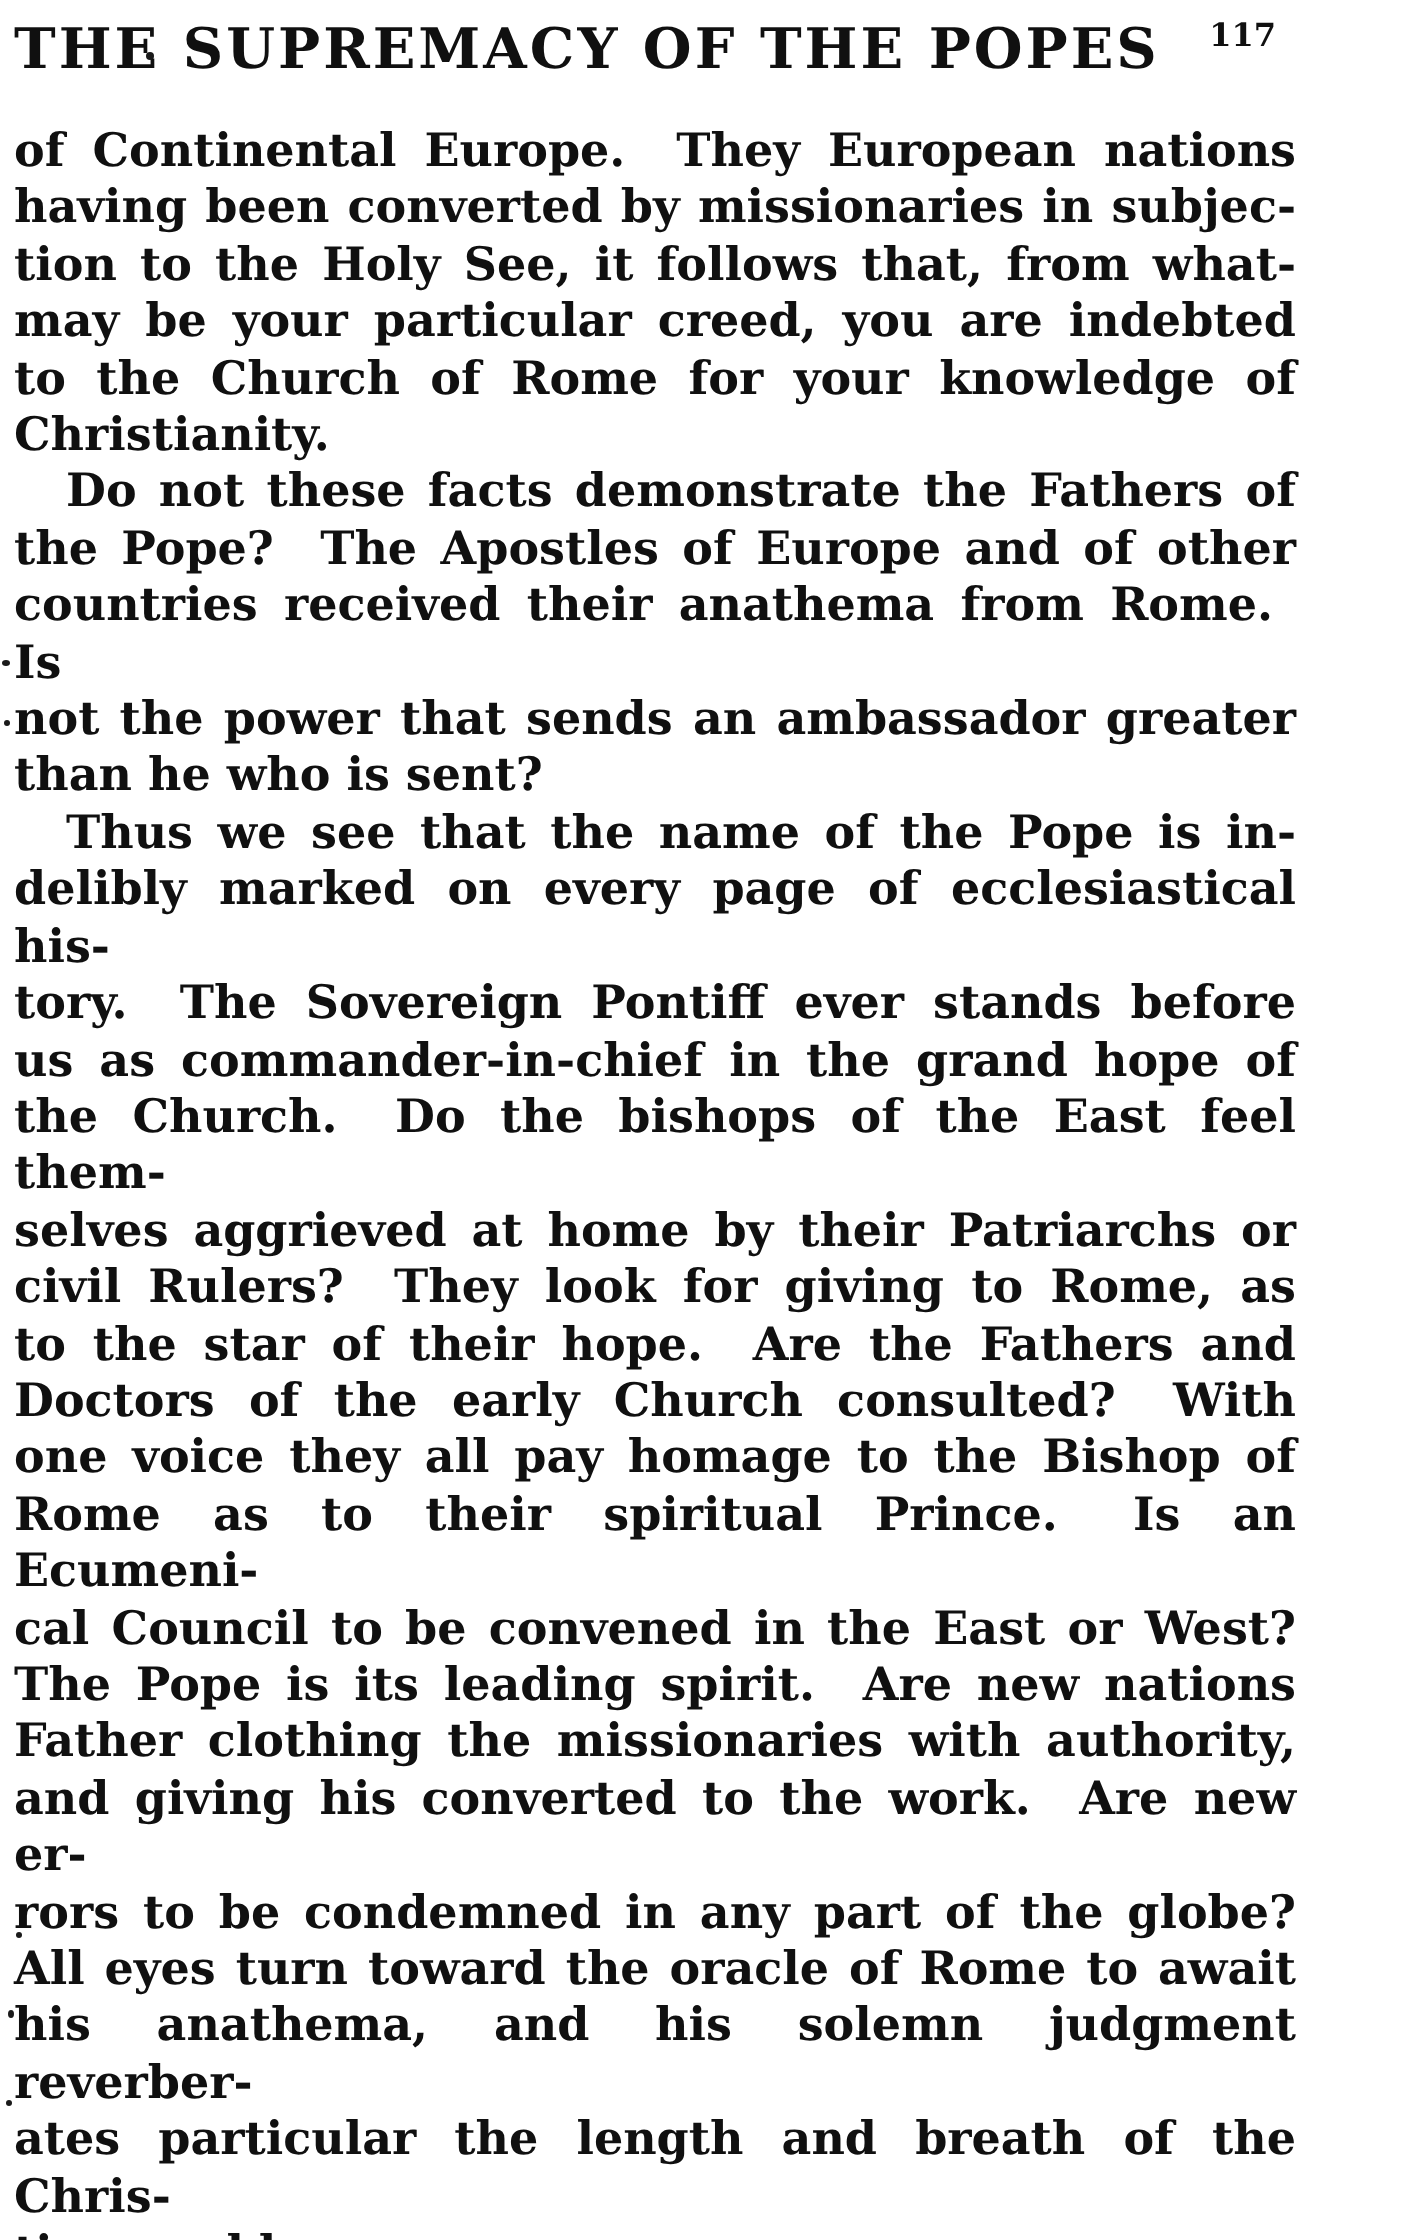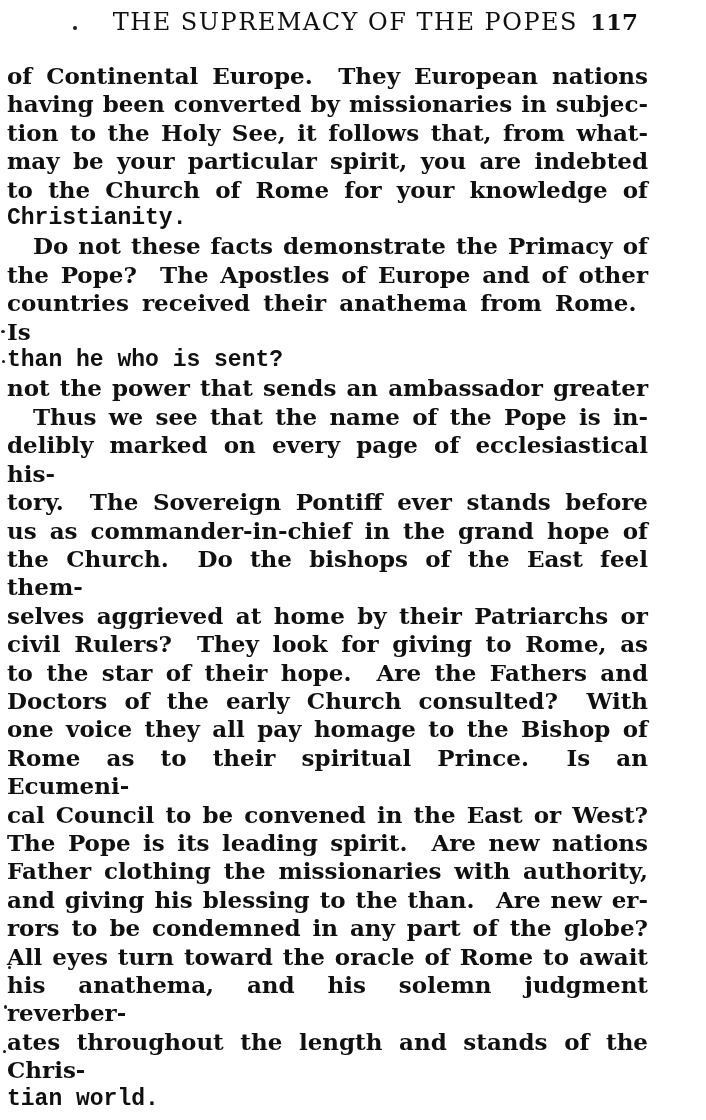--- a/index.html
+++ b/index.html
@@ -16,48 +16,48 @@
     position: absolute;
     top: 8px;
     left: 7px;
     width: 641px;
     height: 30px;
   }
   .header-title {
     position: absolute;
     left: 0;
     right: 70px;
-    text-align: right;
-    font-size: 24px;
-    font-weight: normal;
+    text-align: left;
+    font-size: 28px;
+    font-weight: bold;
     letter-spacing: 1.5px;
     white-space: nowrap;
   }
   .page-number {
     position: absolute;
     right: 10px;
     top: 0;
-    font-size: 23px;
+    font-size: 16px;
     font-weight: bold;
   }
   .body-text {
     position: absolute;
     top: 62px;
     left: 7px;
     width: 641px;
     font-size: 23px;
     font-weight: bold;
     line-height: 28.4px;
   }
   .line {
     text-align: justify;
     text-align-last: justify;
     white-space: normal;
   }
-  .line.para-end { text-align-last: left; font-family: Liberation Mono, monospace; }
+  .line.para-end { text-align-last: left; }
   .line.indent { text-indent: 26px; }
   .speck {
     position: absolute;
     background: #1a1a1a;
     border-radius: 50%;
   }
 </style>
 </head>
 <body>
 
@@ -65,47 +65,47 @@
 
   <div class="header">
     <div class="header-title">THE SUPREMACY OF THE POPES</div>
     <div class="page-number">117</div>
   </div>
 
   <div class="body-text">
       <div class="line">of Continental Europe.  They European nations</div>
       <div class="line">having been converted by missionaries in subjec-</div>
       <div class="line">tion to the Holy See, it follows that, from what-</div>
-      <div class="line">may be your particular spirit, you are indebted</div>
+      <div class="line">may be your particular creed, you are indebted</div>
       <div class="line">to the Church of Rome for your knowledge of</div>
       <div class="line para-end">Christianity.</div>
-      <div class="line indent">Do not these facts demonstrate the Primacy of</div>
+      <div class="line indent">Do not these facts demonstrate the Fathers of</div>
       <div class="line">the Pope?  The Apostles of Europe and of other</div>
       <div class="line">countries received their anathema from Rome.  Is</div>
+      <div class="line">not the power that sends an ambassador greater</div>
       <div class="line para-end">than he who is sent?</div>
-      <div class="line">not the power that sends an ambassador greater</div>
       <div class="line indent">Thus we see that the name of the Pope is in-</div>
       <div class="line">delibly marked on every page of ecclesiastical his-</div>
       <div class="line">tory.  The Sovereign Pontiff ever stands before</div>
       <div class="line">us as commander-in-chief in the grand hope of</div>
       <div class="line">the Church.  Do the bishops of the East feel them-</div>
       <div class="line">selves aggrieved at home by their Patriarchs or</div>
       <div class="line">civil Rulers?  They look for giving to Rome, as</div>
       <div class="line">to the star of their hope.  Are the Fathers and</div>
       <div class="line">Doctors of the early Church consulted?  With</div>
       <div class="line">one voice they all pay homage to the Bishop of</div>
       <div class="line">Rome as to their spiritual Prince.  Is an Ecumeni-</div>
       <div class="line">cal Council to be convened in the East or West?</div>
       <div class="line">The Pope is its leading spirit.  Are new nations</div>
       <div class="line">Father clothing the missionaries with authority,</div>
-      <div class="line">and giving his blessing to the than.  Are new er-</div>
+      <div class="line">and giving his converted to the work.  Are new er-</div>
       <div class="line">rors to be condemned in any part of the globe?</div>
       <div class="line">All eyes turn toward the oracle of Rome to await</div>
       <div class="line">his anathema, and his solemn judgment reverber-</div>
-      <div class="line">ates throughout the length and stands of the Chris-</div>
+      <div class="line">ates particular the length and breath of the Chris-</div>
       <div class="line para-end">tian world.</div>
     </div>
 
   <div class="speck" style="left:1px; top:330px; width:4px; height:3px;"></div>
   <div class="speck" style="left:2px; top:360px; width:3px; height:3px;"></div>
   <div class="speck" style="left:8px; top:966px; width:3px; height:3px;"></div>
   <div class="speck" style="left:4px; top:1005px; width:3px; height:4px;"></div>
   <div class="speck" style="left:3px; top:1050px; width:3px; height:3px;"></div>
   <div class="speck" style="left:73px; top:26px; width:4px; height:4px;"></div>
 

